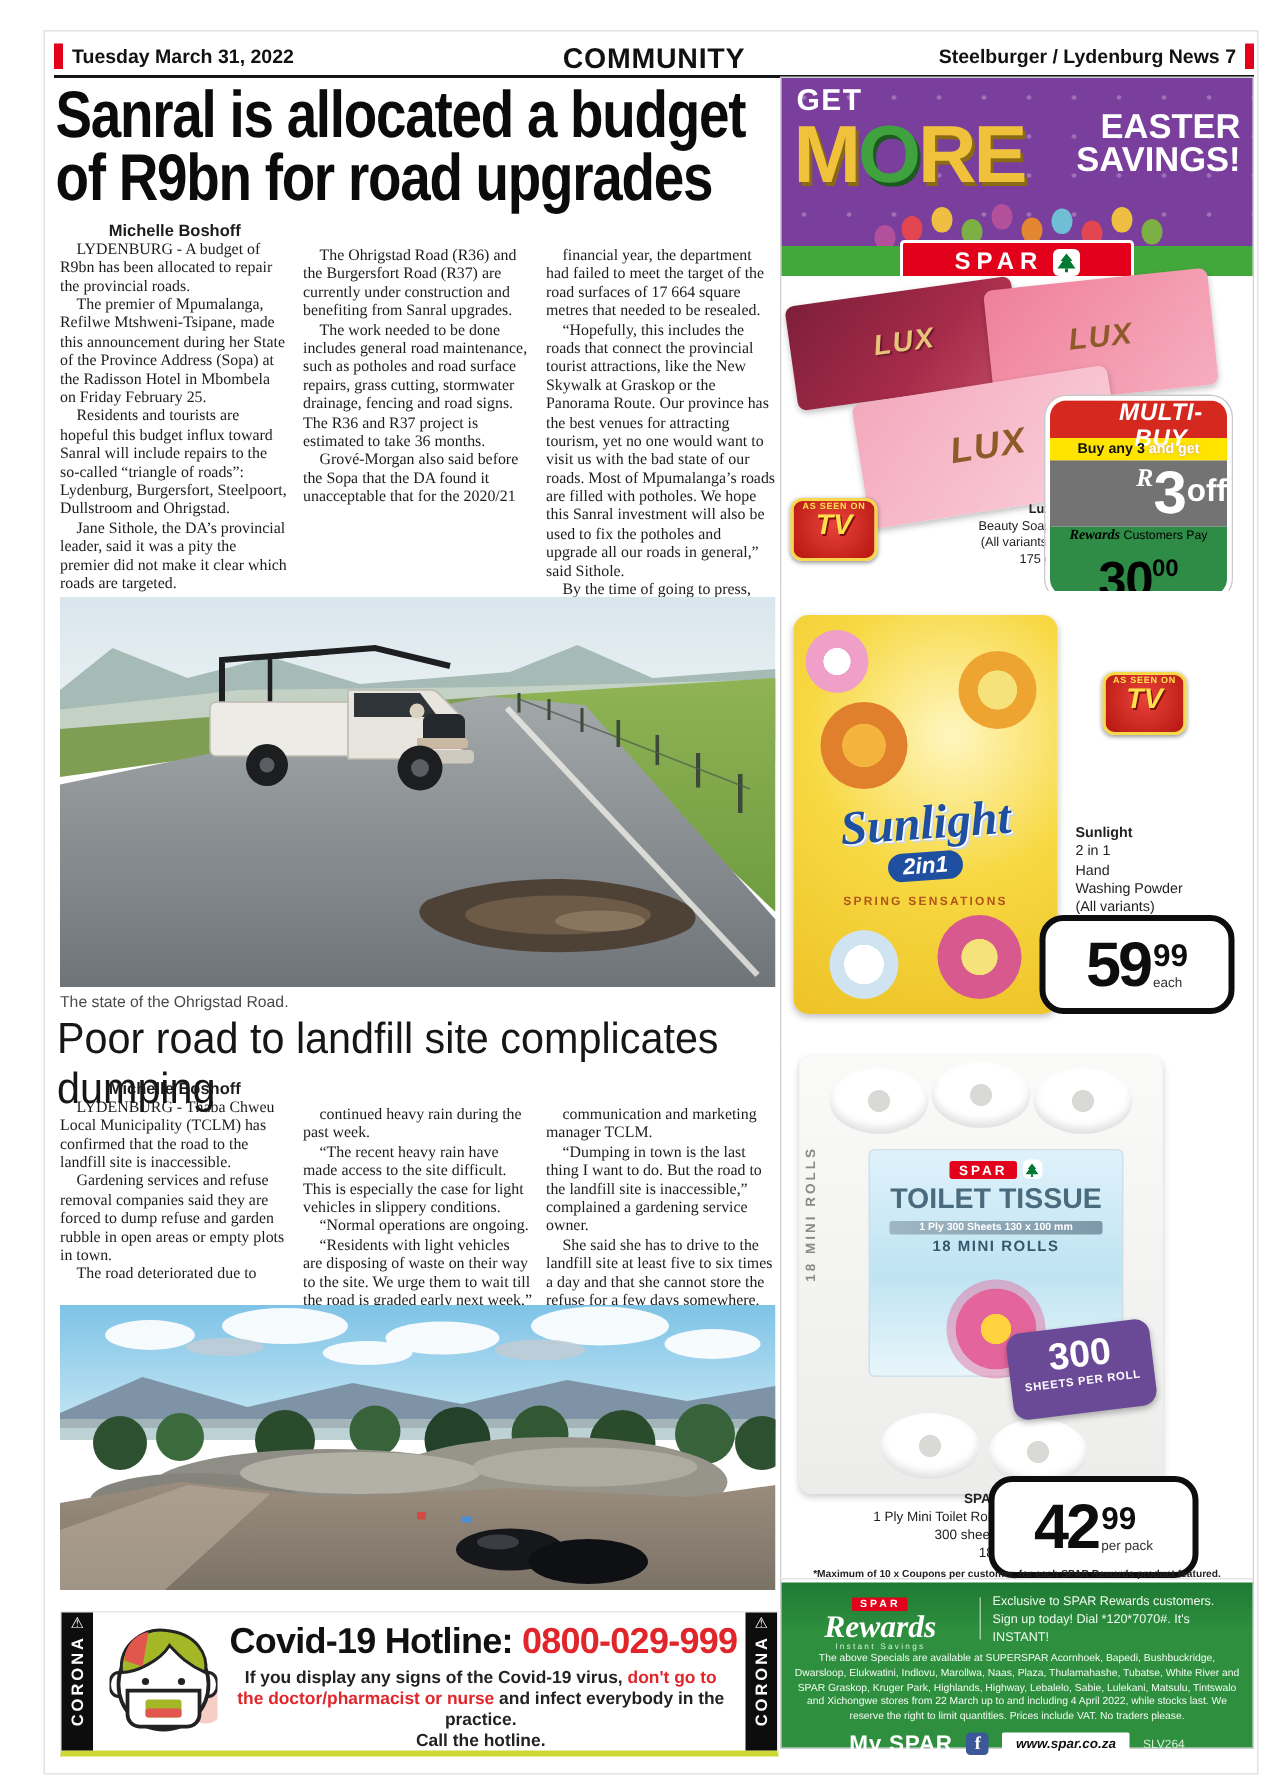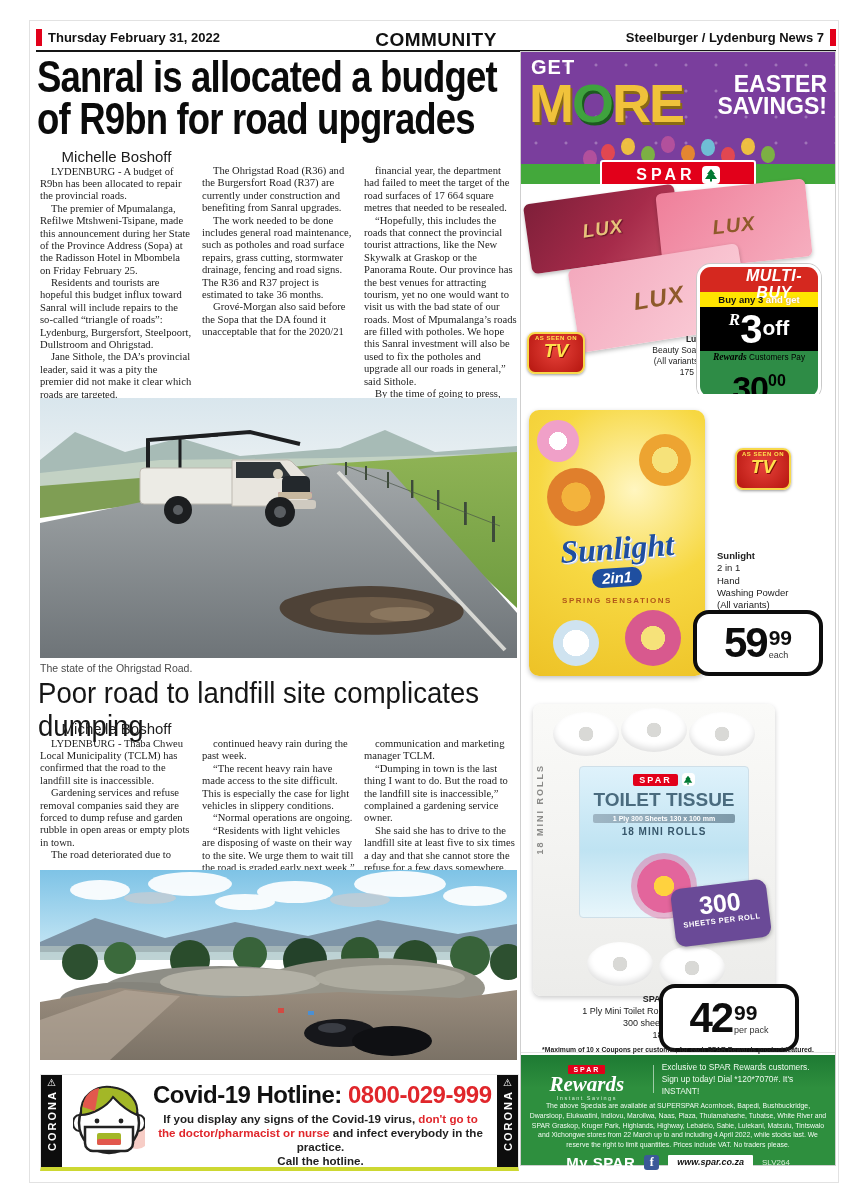--- a/index.html
+++ b/index.html
@@ -21,21 +21,21 @@
 
   
   .headline1{left:37px;top:56px;width:585px;font-size:44px;font-weight:800;
              letter-spacing:-1px;line-height:.95;color:#0b0b0b;
              transform:scaleX(.83);transform-origin:left top;}
   .cols{display:flex;gap:9px;width:478px;}
   .a1cols{left:40px;top:148px;}
   .col{width:153px;font-family:"Liberation Serif",serif;font-size:10.6px;
        line-height:1.17;color:#1c1c1c;}
   .col p{margin:0;text-indent:11px;}
-  .byline{font-family:"Liberation Sans",sans-serif;font-weight:400;font-size:15px;
+  .byline{font-family:"Liberation Sans",sans-serif;font-weight:700;font-size:11px;
           text-align:center;margin:0 0 9px 0;text-indent:0 !important;}
   .pad-top{padding-top:17px;}
 
   .photo{left:40px;top:398px;width:477px;height:260px;}
   .photo svg{display:block;}
   .caption1{left:40px;top:662px;font-size:10.5px;color:#4a4a4a;}
 
   
   .headline2{left:38px;top:677px;width:508px;font-size:29px;font-weight:400;
              color:#161616;transform:scaleX(.95);transform-origin:left top;}
@@ -105,21 +105,21 @@
   .lux-desc .b{font-weight:700;}
 
   .multibuy{position:absolute;left:176px;top:212px;width:118px;height:130px;
             border-radius:14px;overflow:hidden;border:3px solid #fff;
             box-shadow:0 0 0 1px #c9c9c9;}
   .mb-top{height:25px;background:#d5281f;color:#fff;font-weight:800;font-style:italic;
           font-size:16px;text-align:center;line-height:17px;letter-spacing:.5px;padding-left:30px;}
   .mb-yellow{height:15px;background:#ffe400;font-size:9.5px;text-align:center;line-height:15px;}
   .mb-yellow .b{font-weight:800;color:#111;}
   .mb-yellow .w{font-weight:700;color:#fff;text-shadow:0 0 2px #c98;text-align:center;}
-  .mb-r3{height:44px;background:#000000;color:#fff;text-align:center;position:relative;}
+  .mb-r3{height:44px;background:#737373;color:#fff;text-align:right;position:relative;}
   .mb-r3 .r{font-family:"Liberation Serif",serif;font-style:italic;font-weight:700;font-size:17px;
             vertical-align:18px;}
   .mb-r3 .n{font-size:40px;font-weight:800;line-height:44px;}
   .mb-r3 .off{font-size:21px;font-weight:800;vertical-align:8px;}
   .mb-green{height:54px;background:#2e8c46;color:#000000;text-align:center;}
   .mb-rw{font-size:8.2px;line-height:12px;}
   .mb-rw .scr{font-family:"Liberation Serif",serif;font-style:italic;font-weight:700;font-size:9.5px;}
   .mb-price{font-size:34px;font-weight:800;line-height:34px;letter-spacing:-1px;}
   .mb-price .c{font-size:16px;vertical-align:14px;letter-spacing:0;}
 
@@ -205,21 +205,21 @@
             padding:2px 9px;border-radius:1px;}
   .ad-code{font-size:8px;color:#d6efd6;}
 </style>
 </head>
 <body>
 
 <div class="page-frame"></div>
 
 <div class="abs header-row">
   <span class="red-bar" style="left:0;"></span>
-  <span class="hdr-date">Thursday February 31, 2022</span>
+  <span class="hdr-date">Tuesday March 31, 2022</span>
   <span class="hdr-section">COMMUNITY</span>
   <span class="hdr-paper">Steelburger / Lydenburg News 7</span>
   <span class="red-bar" style="right:0;"></span>
 </div>
 <div class="abs header-rule"></div>
 
 <div class="abs headline1">
   <div>Sanral is allocated a budget</div>
   <div>of R9bn for road upgrades</div>
 </div>

